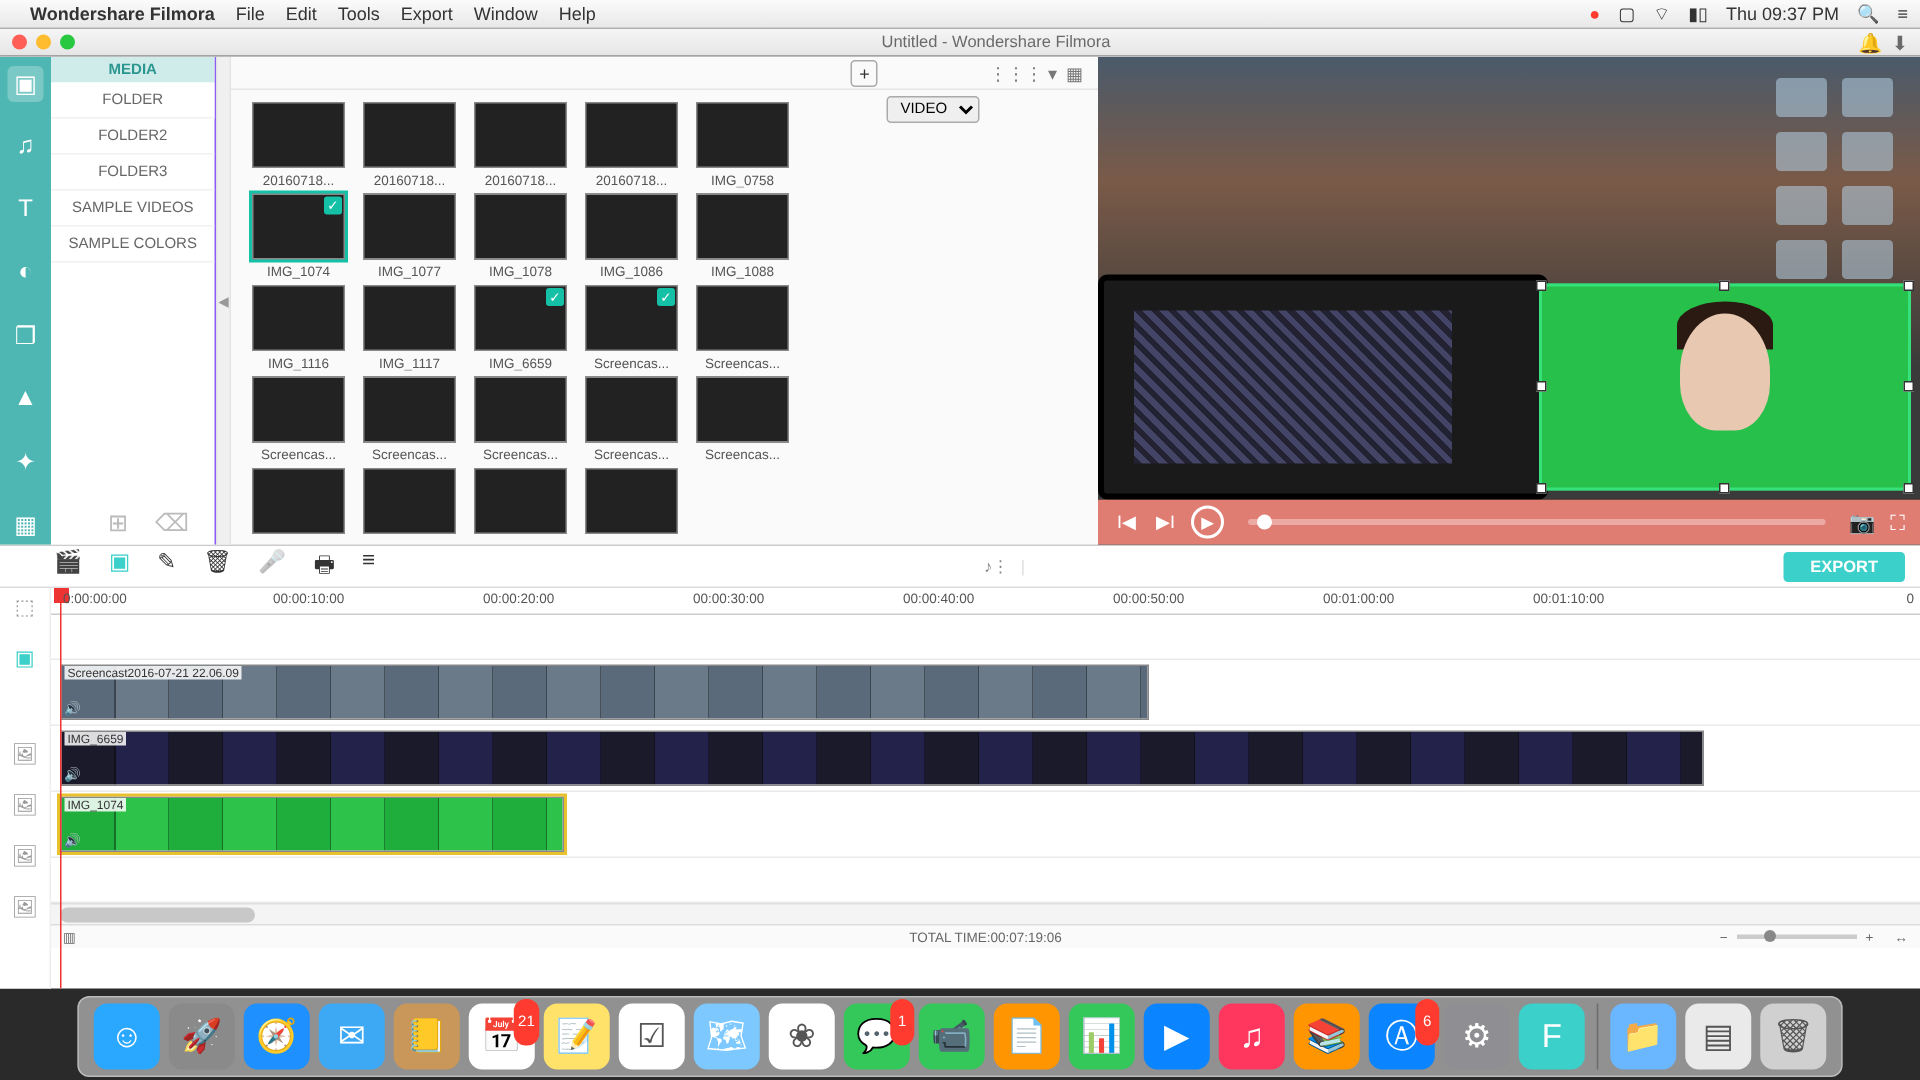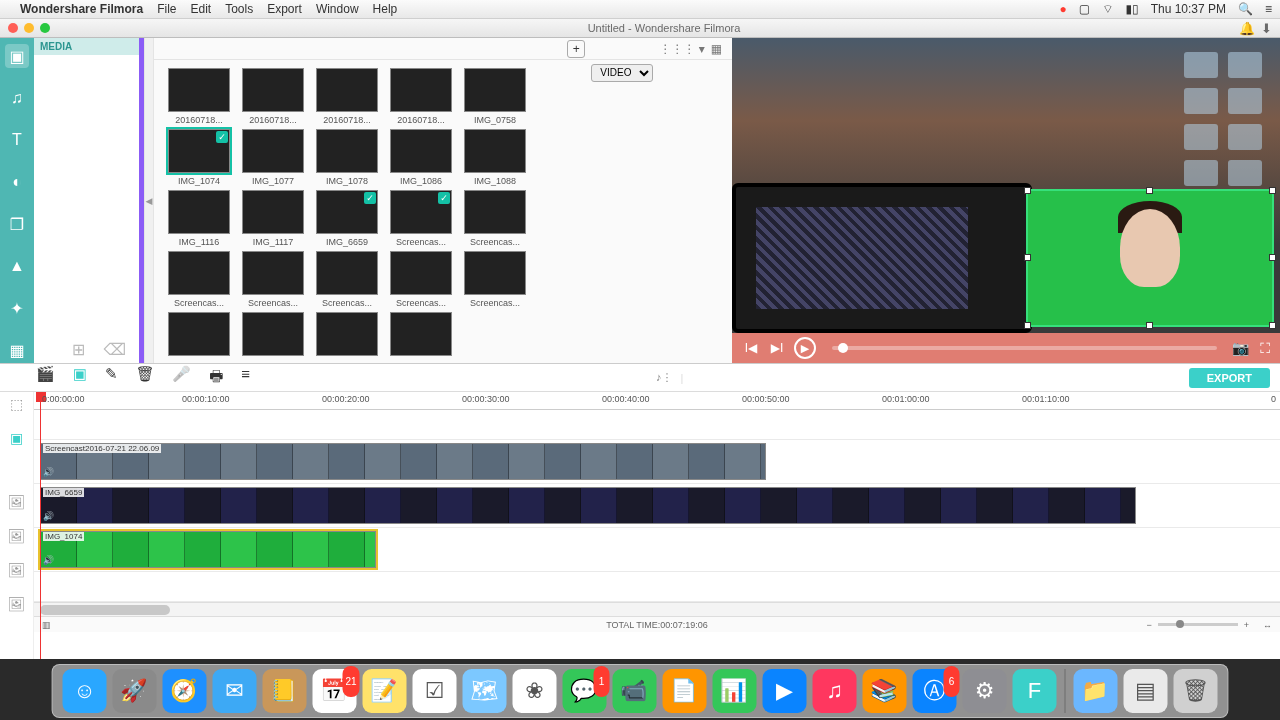--- a/index.html
+++ b/index.html
@@ -22,21 +22,21 @@
 .window-right { margin-left:auto; padding-right:8px; display:flex; gap:6px; font-size:13px; }
 
 
 .app-top { height:326px; background:#fafafa; display:flex; border-bottom:1px solid #ccc; }
 
 
 .icon-rail { width:34px; background:#4fb7b3; display:flex; flex-direction:column; align-items:center; padding-top:6px; gap:18px; color:#fff; font-size:16px; }
 .icon-rail .rail-item { width:24px; height:24px; display:flex; align-items:center; justify-content:center; cursor:pointer; }
 
 
-.folder-panel { width:110px; background:#fff; border-right:5px solid #8b5cf6; }
+.folder-panel { width:110px; background:#fff; border-right:1px solid #8b5cf6;text-align:center; }
 .folder-panel .hdr { background:#cfecea; color:#2c9690; font-size:10px; font-weight:600; padding:3px 6px; }
 .folder-panel .folder { font-size:10px; padding:6px 8px; color:#666; border-bottom:1px solid #f1f1f1; cursor:pointer; }
 .folder-panel .folder.sel { background:#fff; }
 .folder-panel .bottom-icons{ position:absolute; bottom:4px; left:38px; display:flex; gap:18px; color:#bbb; font-size:16px;}
 
 
 .media-area { flex:1; display:flex; flex-direction:column; min-width:0; }
 .media-toolbar { height:22px; display:flex; align-items:center; justify-content:flex-end; gap:6px; padding:0 10px; border-bottom:1px solid #e4e4e4; }
 .media-toolbar .add-btn{ width:18px;height:18px;border:1px solid #aaa;border-radius:3px;display:flex;align-items:center;justify-content:center;font-size:12px;}
 .media-toolbar select{ height:18px; font-size:10px; border:1px solid #aaa; border-radius:3px; padding:0 4px;margin-top:48px;}
@@ -127,21 +127,21 @@
   <span class="menu-item">Edit</span>
   <span class="menu-item">Tools</span>
   <span class="menu-item">Export</span>
   <span class="menu-item">Window</span>
   <span class="menu-item">Help</span>
   <div class="right">
     <span style="color:#ff3b30">●</span>
     <span>▢</span>
     <span>⌔</span>
     <span>▮▯</span>
-    <span>Thu 10:37 PM</span>
+    <span>Thu 09:37 PM</span>
     <span>🔍</span>
     <span>≡</span>
   </div>
 </div>
 
 <div class="window-titlebar" style="position:relative">
   <div class="traffic">
     <div class="tl-red"></div>
     <div class="tl-yel"></div>
     <div class="tl-grn"></div>
@@ -161,20 +161,27 @@
     <div class="rail-item">T</div>
     <div class="rail-item">◐</div>
     <div class="rail-item">❐</div>
     <div class="rail-item">▲</div>
     <div class="rail-item">✦</div>
     <div class="rail-item">▦</div>
   </div>
 
   <div class="folder-panel" style="position:relative">
     <div class="hdr">MEDIA</div>
+    <div id="folder-list">
+        <div class="folder sel">FOLDER</div>
+        <div class="folder">FOLDER2</div>
+        <div class="folder">FOLDER3</div>
+        <div class="folder">SAMPLE VIDEOS</div>
+        <div class="folder">SAMPLE COLORS</div>
+      </div>
     <div class="bottom-icons">
       <span>⊞</span>
       <span>⌫</span>
     </div>
   </div>
 
   <div class="collapse-handle">◀</div>
 
   <div class="media-area">
     <div class="media-toolbar">

